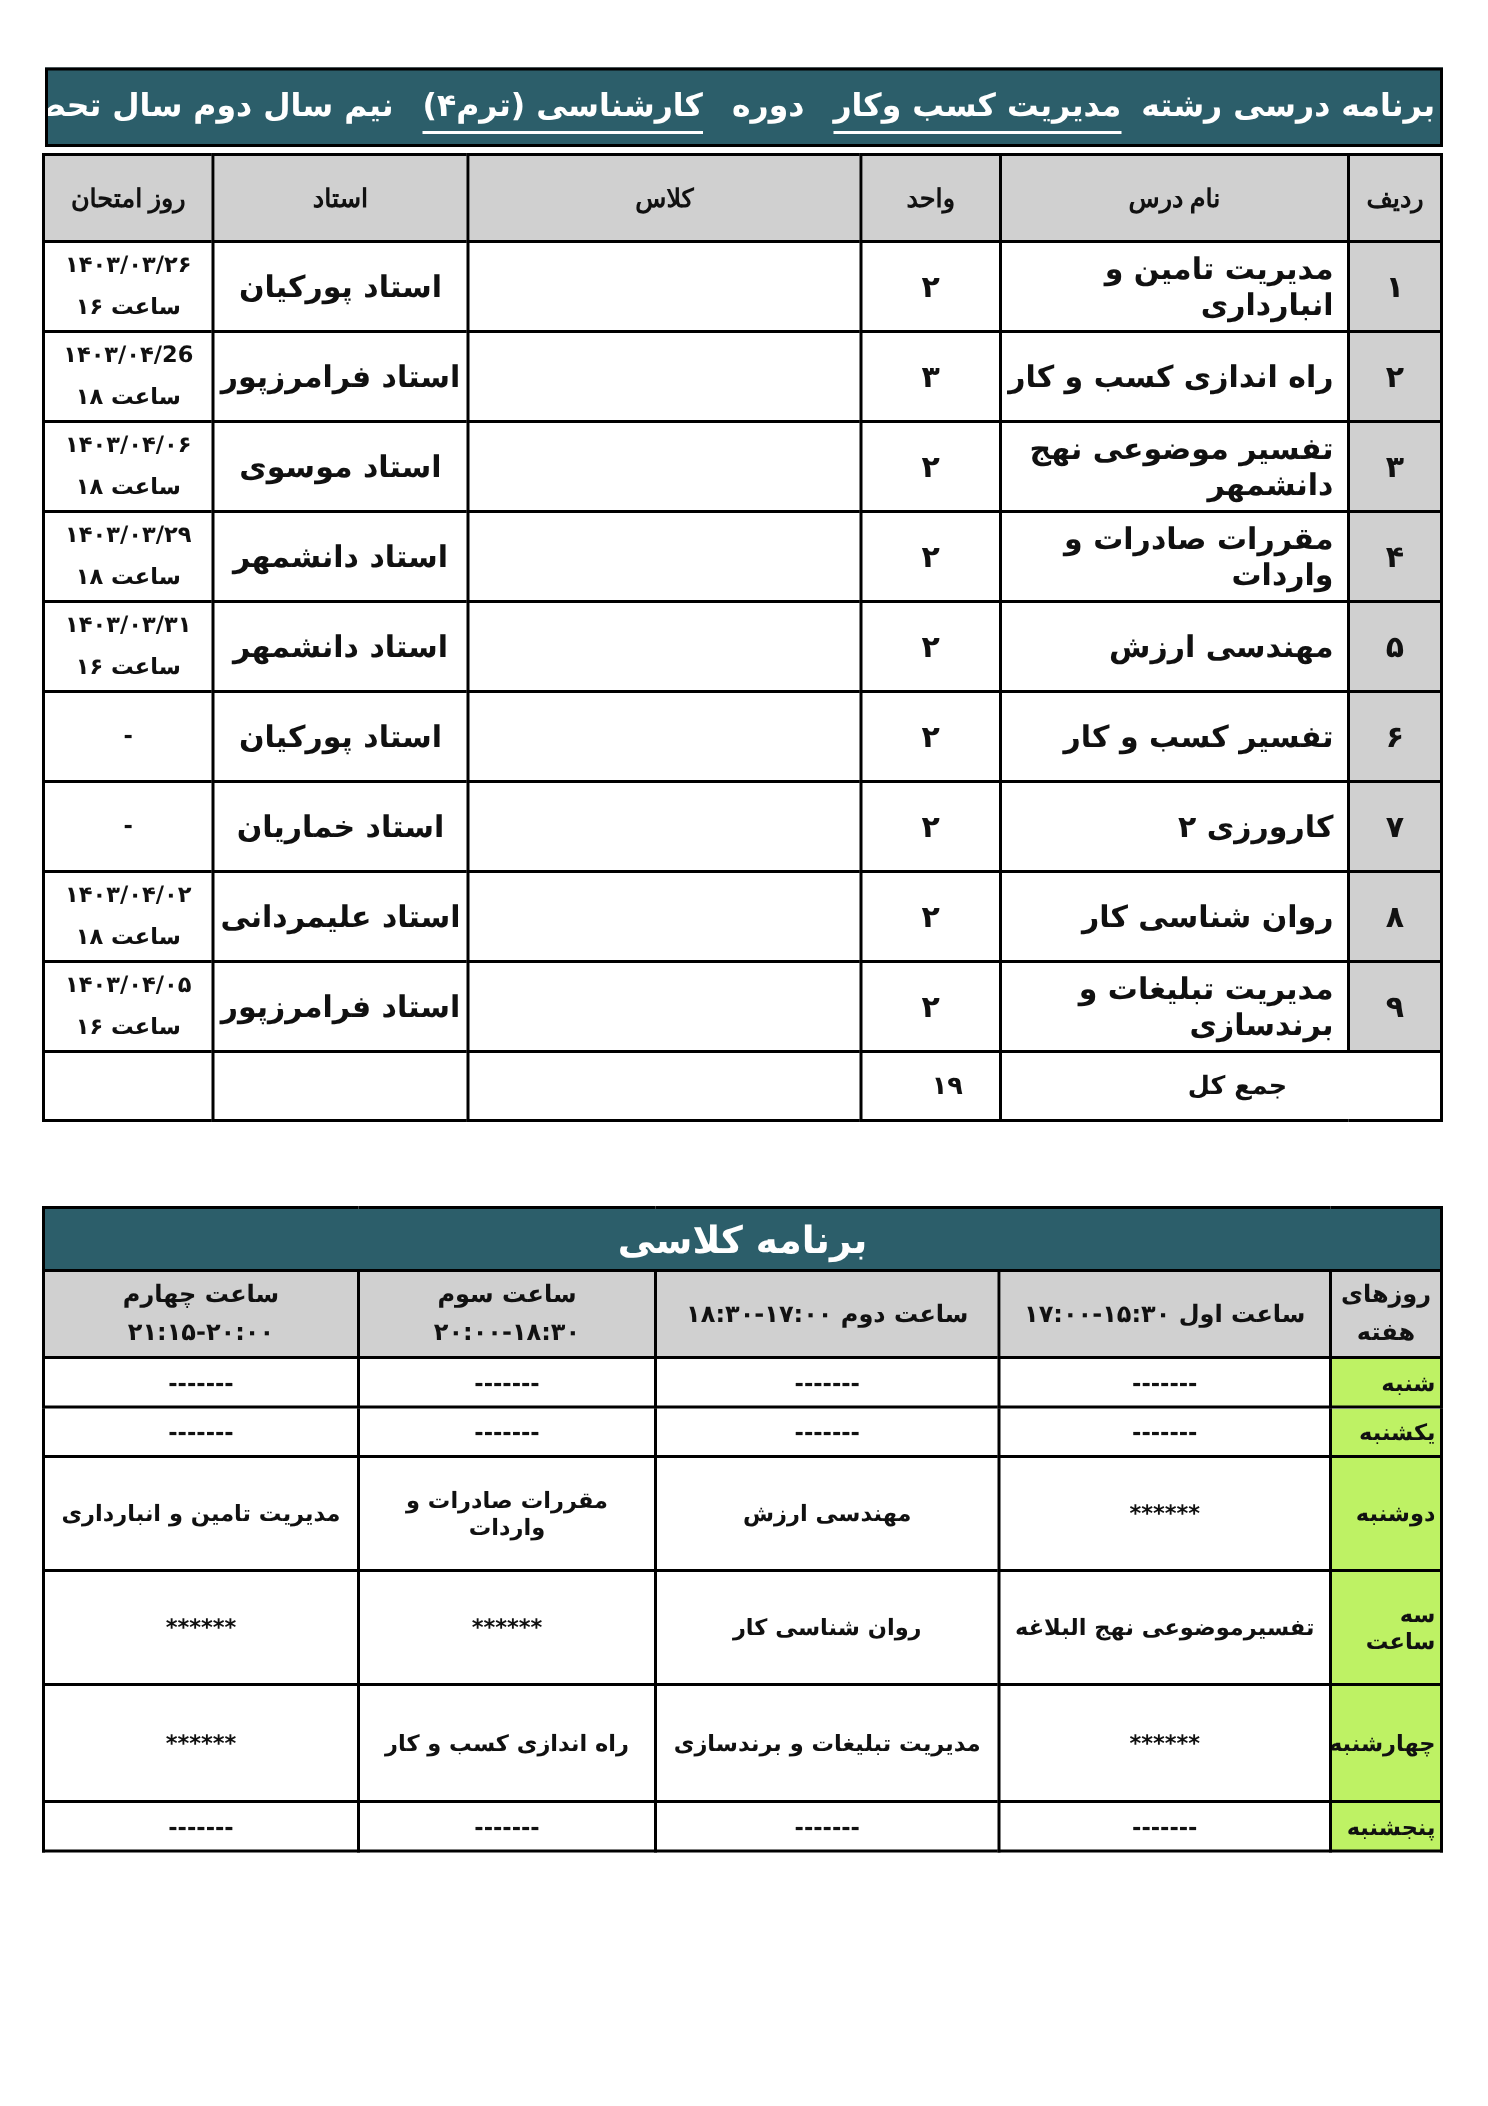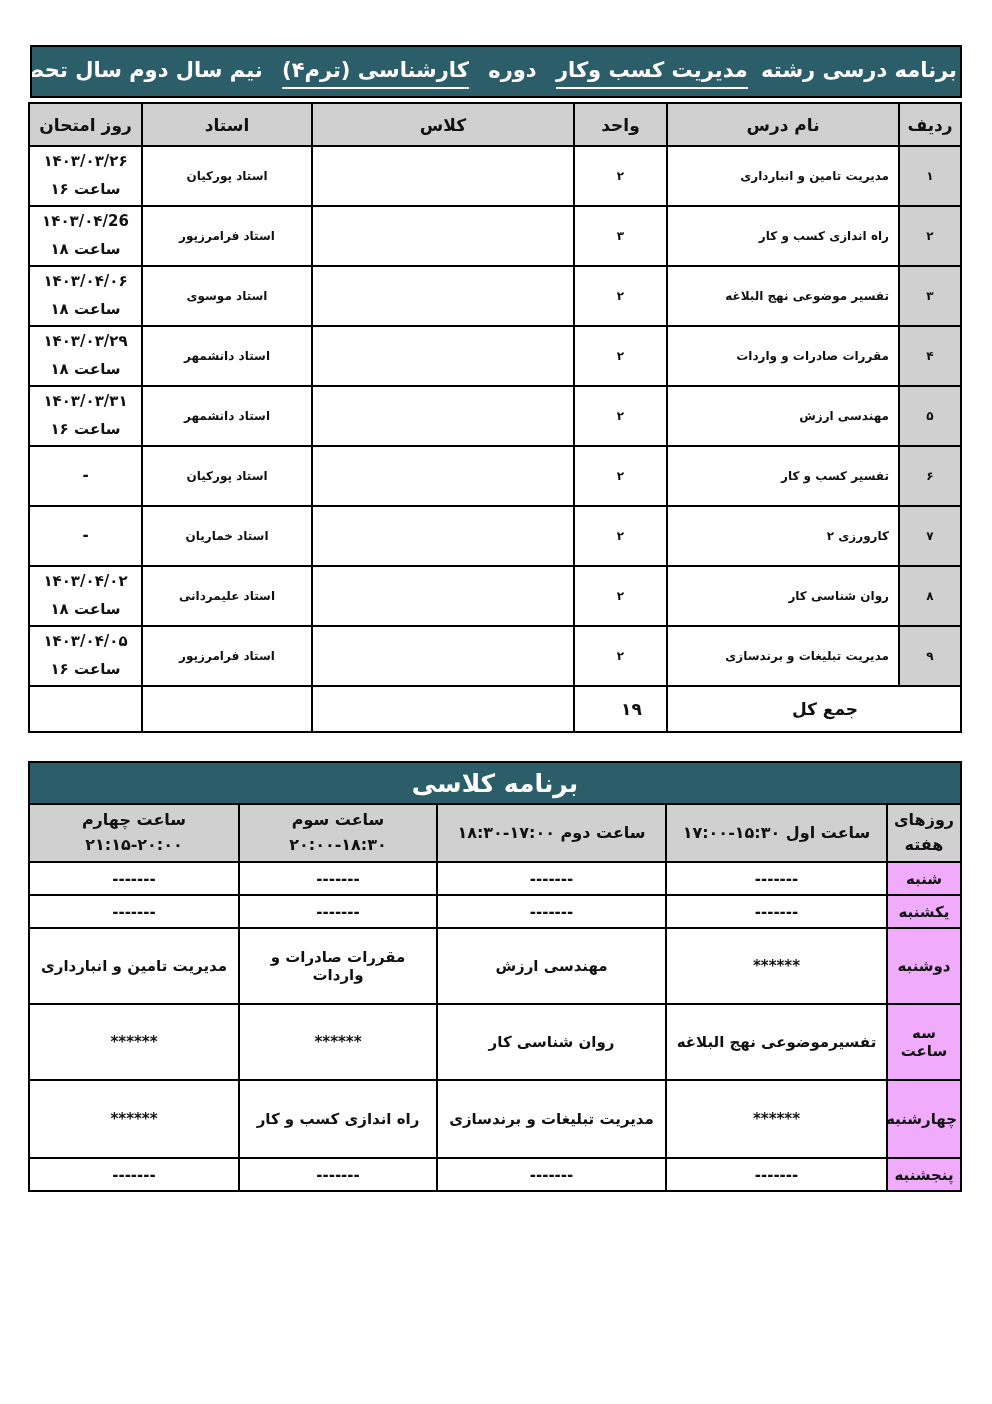--- a/index.html
+++ b/index.html
@@ -35,35 +35,35 @@
     border: 2px solid #000;
     text-align: center;
     vertical-align: middle;
     font-weight: bold;
     padding: 0 3px;
     overflow: hidden;
   }
 
   
   .t1 { margin-top: 4px; }
-  .t1 th { background: #d0d0d0; height: 43px; font-size: 17px; }
-  .t1 td { height: 60px; font-size: 12px; background: #fff; }
+  .t1 th { background: #d0d0d0; height: 58px; font-size: 17px; font-family: Liberation Serif, serif; }
+  .t1 td { height: 60px; font-size: 20px; background: #fff; }
   .t1 td.no { background: #d0d0d0; }
   .t1 td.course { text-align: right; padding-right: 9px; }
   .t1 td.exam { font-size: 15px; line-height: 1.85; }
   .t1 tr.total td { height: 46px; font-size: 17px; padding-left: 25px; }
 
   
-  .t2 { margin-top: 28px; }
+  .t2 { margin-top: 56px; }
   .t2 tr.title td {
     background: #2c5e6a; color: #fff;
     height: 42px; font-size: 25px; letter-spacing: 0;
   }
   .t2 tr.head td { background: #d0d0d0; height: 58px; font-size: 16px; line-height: 1.55; }
-  .t2 td.day { background: #f0abfc; font-size: 16px; }
+  .t2 td.day { background: #bef264; font-size: 16px; text-align: right; }
   .t2 tr.r-sm td { height: 33px; font-size: 15px; }
   .t2 tr.r-lg td { height: 76px; font-size: 15px; }
   .t2 tr.r-xl td { height: 78px; font-size: 15px; }
 
   
   .footnote {
     margin-top: 26px;
     text-align: right;
     padding-left: 0;
     padding-right: 88px;
@@ -121,21 +121,21 @@
         <td>۳</td>
         <td></td>
         <td>استاد فرامرزپور</td>
         <td class="exam">
           <div>۱۴۰۳/۰۴/26</div>
           <div>ساعت ۱۸</div>
         </td>
       </tr>
       <tr>
         <td class="no">۳</td>
-        <td class="course">تفسیر موضوعی نهج البلاغه</td>
+        <td class="course">تفسیر موضوعی نهج دانشمهر</td>
         <td>۲</td>
         <td></td>
         <td>استاد موسوی</td>
         <td class="exam">
           <div>۱۴۰۳/۰۴/۰۶</div>
           <div>ساعت ۱۸</div>
         </td>
       </tr>
       <tr>
         <td class="no">۴</td>

